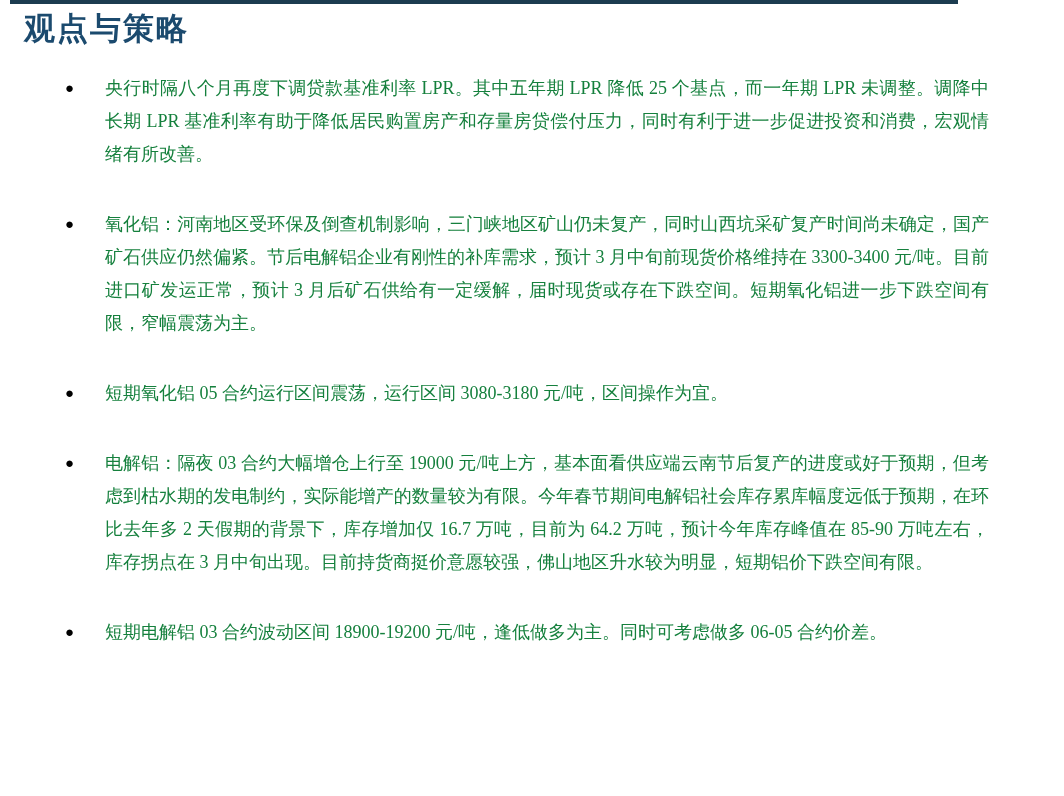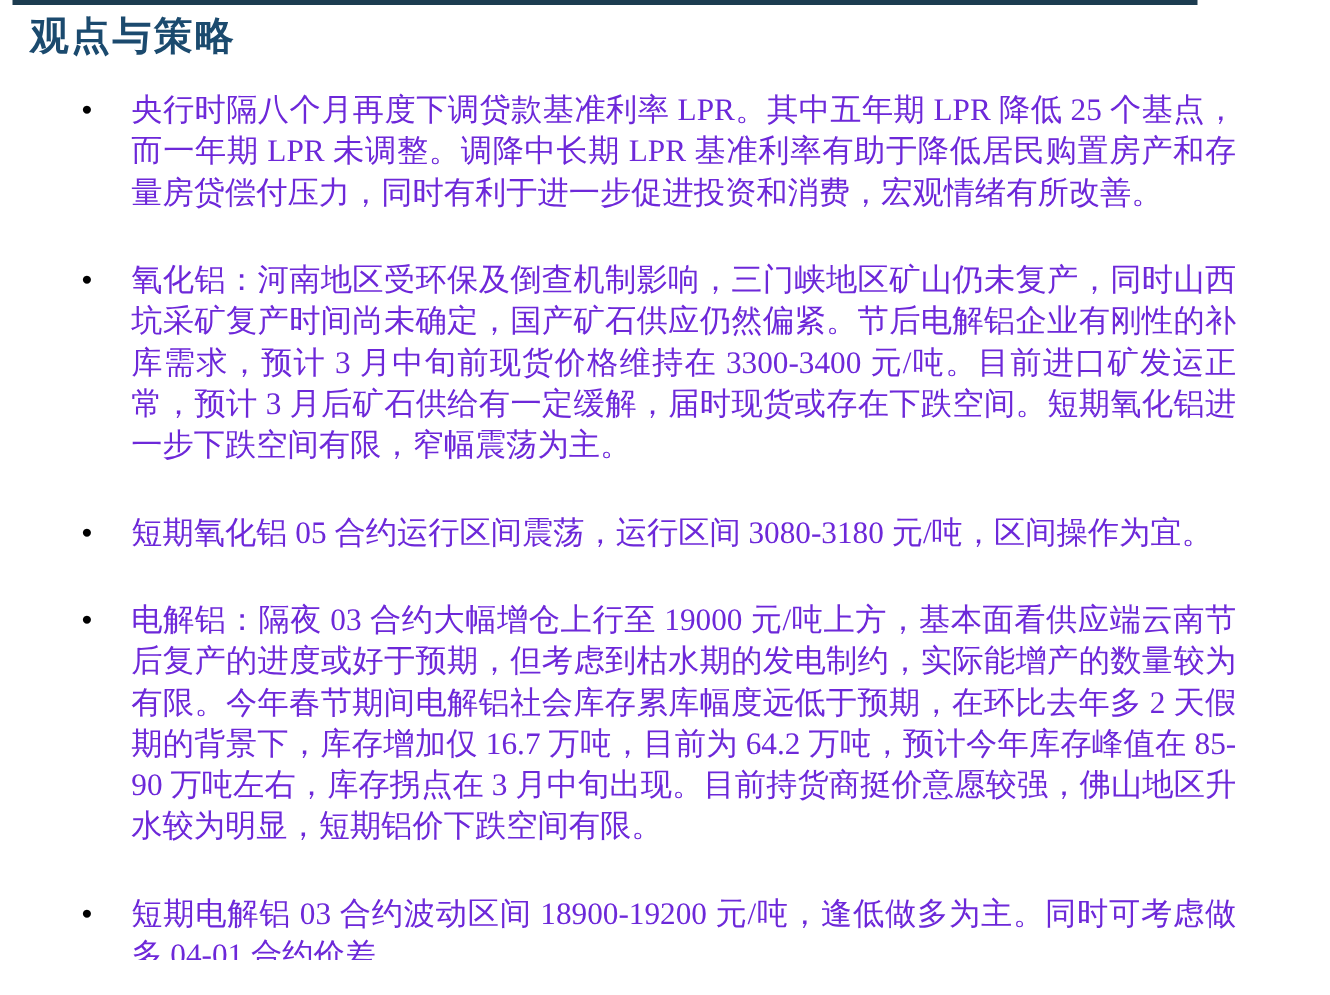--- a/index.html
+++ b/index.html
@@ -51,23 +51,23 @@
   .marker {
     flex: 0 0 40px;
     width: 40px;
     font-size: 15px;
     line-height: 33px;
     color: #000000;
   }
   .text {
     margin: 0;
     flex: 1 1 auto;
-    font-size: 25px;
+    font-size: 18px;
     line-height: 33px;
-    color: #6d28d9;
+    color: #15803d;
     text-align: justify;
     text-justify: inter-ideograph;
   }
 </style>
 </head>
 <body>
 
 <div class="page">
   <div class="top-rule"></div>
   <h1 class="title">观点与策略</h1>
@@ -89,17 +89,17 @@
       <p class="text">短期氧化铝 05 合约运行区间震荡，运行区间 3080-3180 元/吨，区间操作为宜。</p>
     </div>
 
     <div class="item">
       <span class="marker">●</span>
       <p class="text">电解铝：隔夜 03 合约大幅增仓上行至 19000 元/吨上方，基本面看供应端云南节后复产的进度或好于预期，但考虑到枯水期的发电制约，实际能增产的数量较为有限。今年春节期间电解铝社会库存累库幅度远低于预期，在环比去年多 2 天假期的背景下，库存增加仅 16.7 万吨，目前为 64.2 万吨，预计今年库存峰值在 85-90 万吨左右，库存拐点在 3 月中旬出现。目前持货商挺价意愿较强，佛山地区升水较为明显，短期铝价下跌空间有限。</p>
     </div>
 
     <div class="item">
       <span class="marker">●</span>
-      <p class="text">短期电解铝 03 合约波动区间 18900-19200 元/吨，逢低做多为主。同时可考虑做多 04-01 合约价差。</p>
+      <p class="text">短期电解铝 03 合约波动区间 18900-19200 元/吨，逢低做多为主。同时可考虑做多 06-05 合约价差。</p>
     </div>
 
   </div>
 </div>
 
 </body></html>

